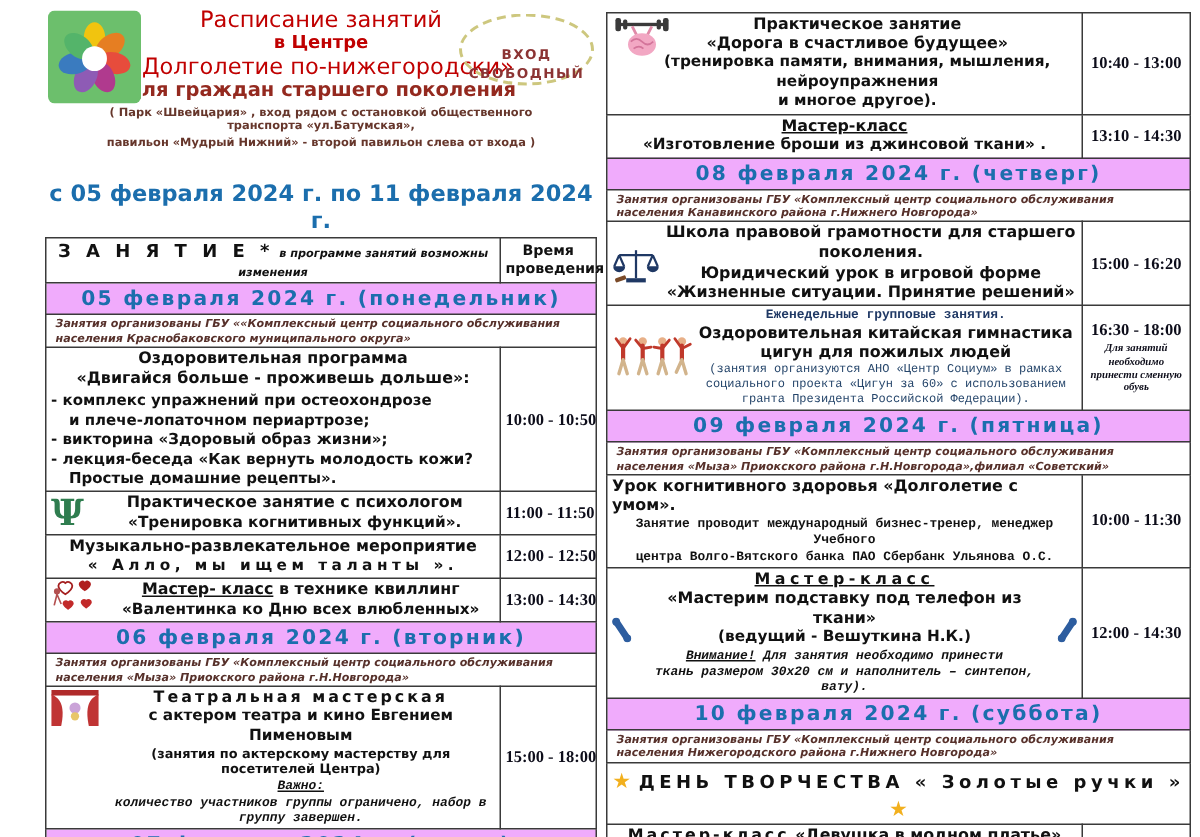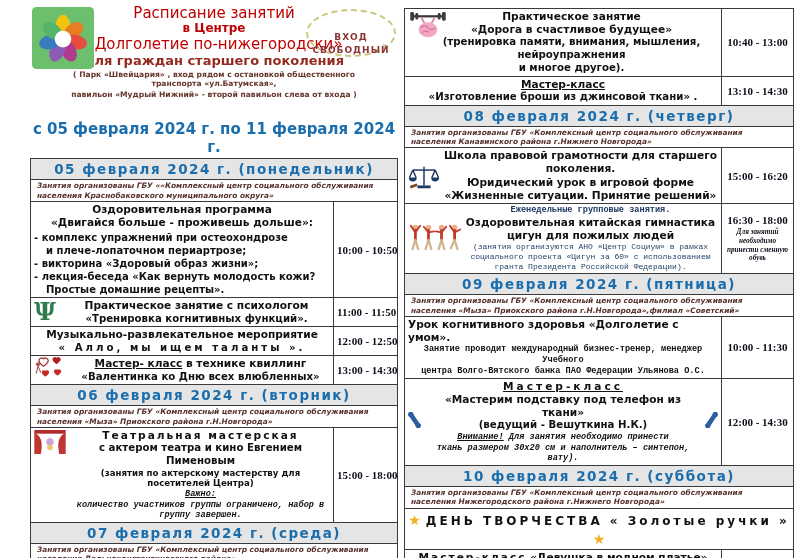--- a/index.html
+++ b/index.html
@@ -22,21 +22,21 @@
   .t-darkred{color:#94291f;font-weight:bold;font-size:13px;line-height:1.2;}
   .t-loc{color:#66362b;font-weight:bold;font-size:7.6px;line-height:1.25;width:78%;margin:1px auto 0;}
   .t-period{color:#1b6ead;font-weight:bold;font-size:15px;margin-top:21px;}
   
   table{border-collapse:collapse;width:100%;table-layout:fixed;}
   td{border:1.5px solid #3a3a3a;padding:1px 3px;vertical-align:middle;}
   .thdr{font-size:11px;}
   .thdr .lbl{font-weight:bold;letter-spacing:3px;font-size:12px;}
   .thdr .note{font-style:italic;font-size:7.5px;font-weight:bold;}
   .timehdr{font-weight:bold;font-size:9.5px;text-align:center;line-height:1.2;}
-  .daterow{background:#e5e5e5;color:#1b6ead;font-weight:bold;text-align:center;
+  .daterow{background:#f0abfc;color:#1b6ead;font-weight:bold;text-align:center;
            font-size:13.5px;letter-spacing:1.5px;padding:2px 0;}
   .orgrow{font-size:7.4px;font-style:italic;font-weight:bold;color:#57312b;text-align:left;line-height:1.25;padding:1px 6px;}
   .act{position:relative;text-align:center;}
   .act .l1{font-weight:bold;font-size:10.6px;line-height:1.25;}
   .act .l2{font-weight:bold;font-size:10.2px;line-height:1.25;}
   .act .small{font-size:8.6px;font-weight:bold;line-height:1.25;}
   .act .serifline{font-family:Liberation Mono, monospace;font-size:8.6px;font-weight:bold;line-height:1.25;}
   .act .bullets{text-align:left;font-weight:bold;font-size:10px;line-height:1.3;margin-top:2px;}
   .act .indent{padding-left:12px;}
   .timecell{text-align:center;font-family:"Liberation Serif",serif;font-weight:bold;
@@ -84,20 +84,27 @@
       <div class="t-loc">павильон «Мудрый Нижний» -  второй павильон слева от входа )</div>
       <div class="t-period">с 05 февраля 2024 г. по 11 февраля 2024 г.</div>
     </div>
 
     <table>
       <colgroup>
           <col>
           <col style="width:64px">
         </colgroup>
       <tbody>
+          <tr>
+        <td class="thdr c">
+          <span class="lbl">З А Н Я Т И Е *</span>
+          <span class="note">в программе занятий возможны изменения</span>
+        </td>
+        <td class="timehdr">Время проведения</td>
+      </tr>
 
       <tr>
         <td colspan="2" class="daterow">05  февраля 2024 г. (понедельник)</td>
       </tr>
       <tr>
         <td colspan="2" class="orgrow">Занятия организованы  ГБУ  ««Комплексный центр социального обслуживания населения Краснобаковского муниципального округа»</td>
       </tr>
 
       <tr>
         <td class="act">
@@ -302,21 +309,21 @@
         <td colspan="2" class="daterow">09 февраля 2024 г. (пятница)</td>
       </tr>
       <tr>
         <td colspan="2" class="orgrow">Занятия организованы  ГБУ «Комплексный центр социального обслуживания населения «Мыза» Приокского района г.Н.Новгорода»,филиал «Советский»</td>
       </tr>
 
       <tr>
         <td class="act">
           <div class="l1" style="text-align:left">Урок когнитивного здоровья «Долголетие с умом».</div>
           <div class="serifline">Занятие проводит международный бизнес-тренер, менеджер Учебного</div>
-          <div class="serifline">центра Волго-Вятского банка ПАО Федерации Ульянова О.С.</div>
+          <div class="serifline">центра Волго-Вятского банка ПАО Сбербанк Ульянова О.С.</div>
         </td>
         <td class="timecell">10:00 - 11:30</td>
       </tr>
 
       <tr>
         <td class="act" style="padding-left:24px;padding-right:24px">
           <span class="iconbox">
             <svg viewBox="0 0 14 18" width="13" height="17">
               <path d="M3 3 L11 15" stroke="#2d5d9f" stroke-width="5" stroke-linecap="round"></path>
               <circle cx="3" cy="3" r="2.8" fill="#2d5d9f"></circle>

